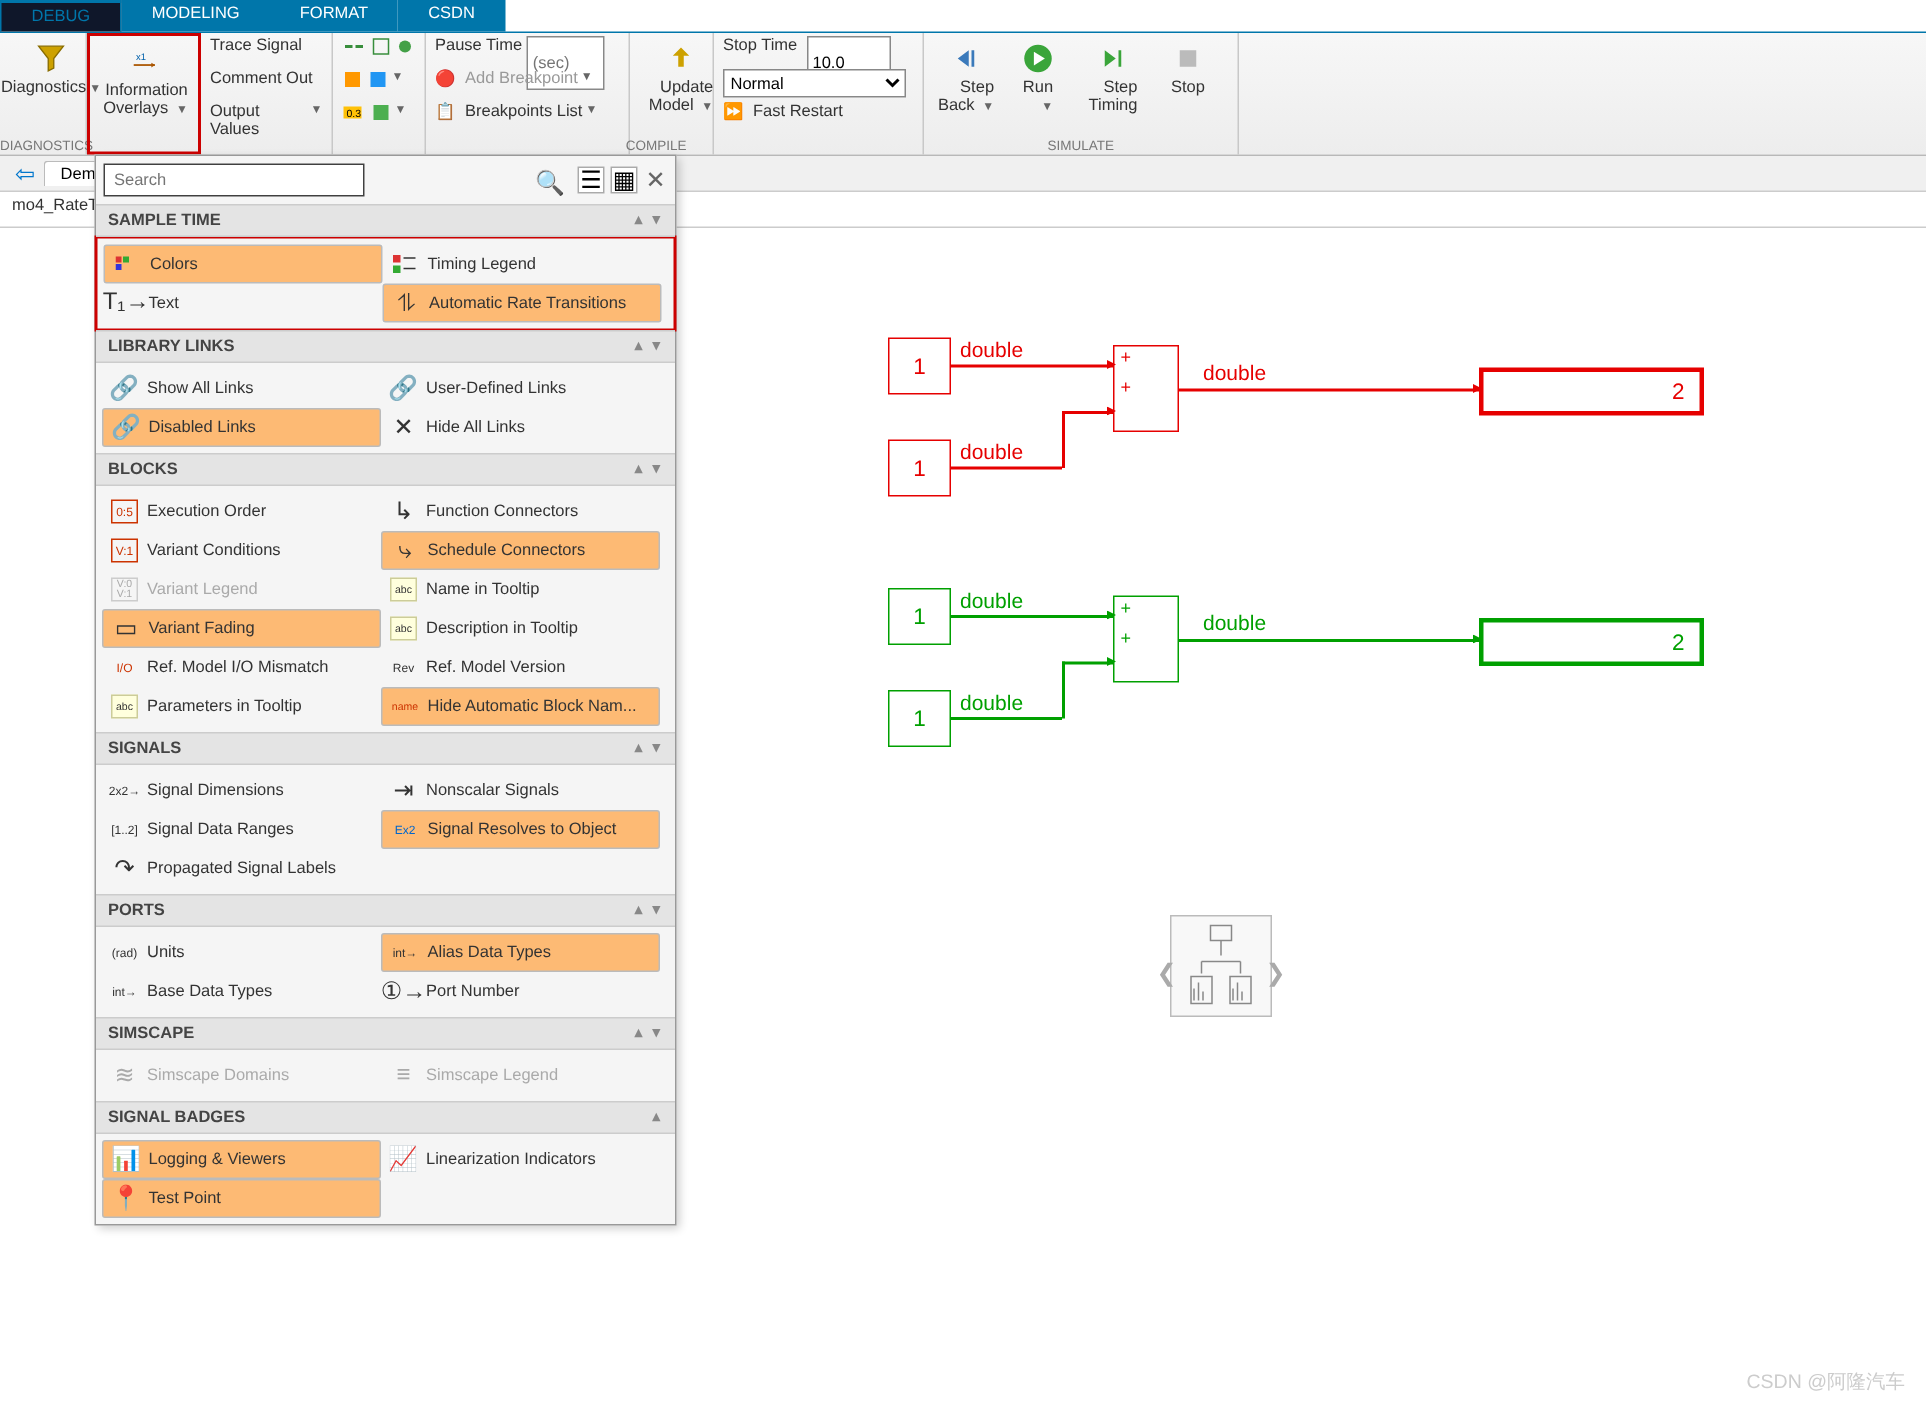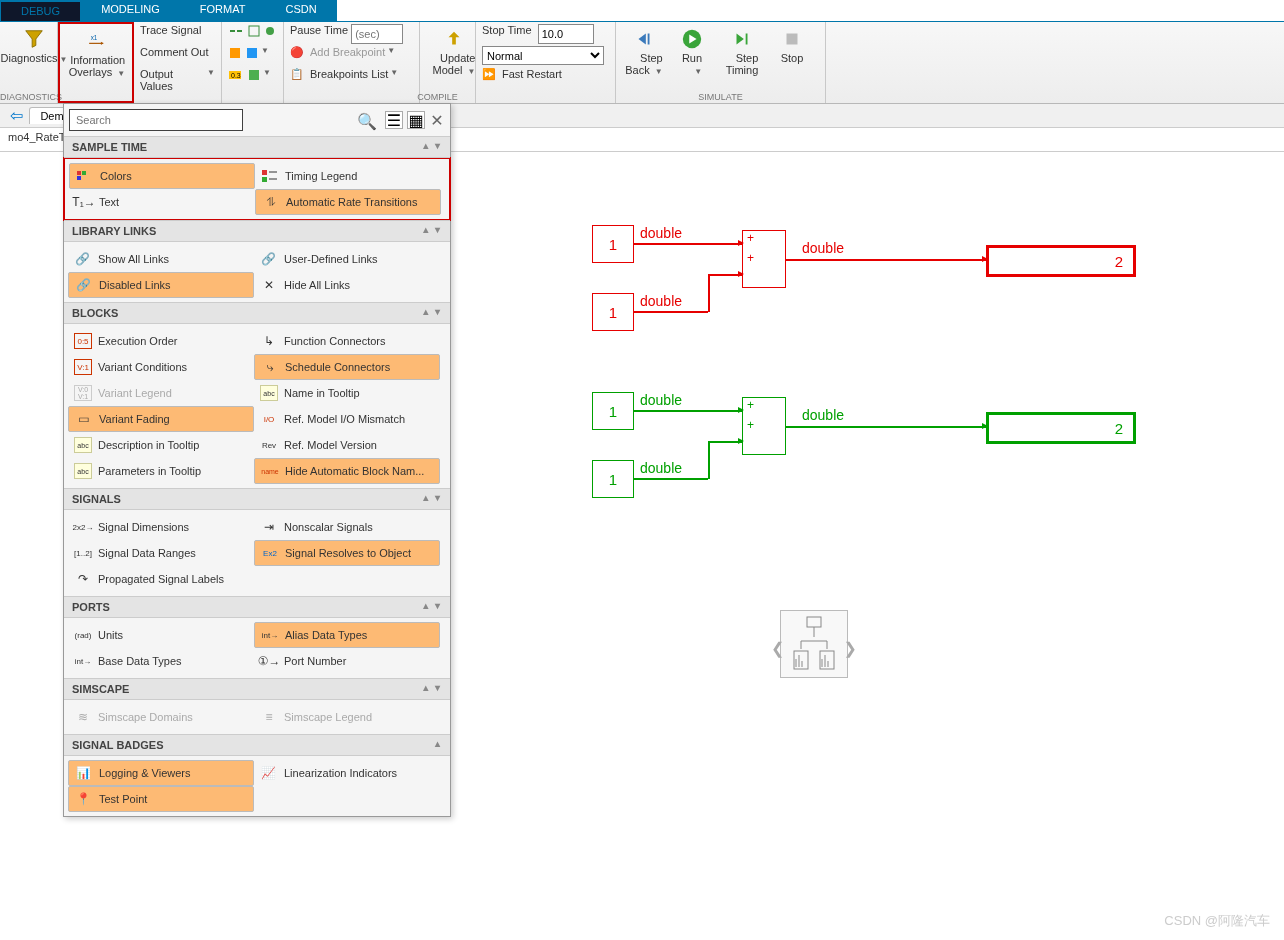--- a/index.html
+++ b/index.html
@@ -9,39 +9,39 @@
 .tab.active{background:#0f172a;color:#0076aa;border-top:2px solid #0076aa;border-left:1px solid #0076aa;border-right:1px solid #0076aa}
 .ribbon{height:82px;background:linear-gradient(#f7f7f7,#ededed);border-bottom:1px solid #b8b8b8;display:flex;position:relative}
 .rgrp{border-right:1px solid #c8c8c8;padding:2px 6px;display:flex;flex-direction:column;justify-content:flex-start;position:relative;min-height:78px}
 .rgrp .lbl{position:absolute;bottom:1px;left:0;right:0;text-align:center;font-size:9px;color:#777}
 .vbtn{display:flex;flex-direction:column;align-items:center;width:56px;font-size:11px;color:#333;padding-top:4px;cursor:pointer}
 .vbtn svg{width:22px;height:22px;margin-bottom:2px}
 .vbtn .t{text-align:right;line-height:12px}
 .hrow{display:flex;align-items:flex-start;height:22px;font-size:11px;color:#333}
 .hrow.dis{color:#999}
 .hrow .ic{width:16px;height:16px;margin-right:4px;display:inline-block}
-.hrow input{width:52px;height:20px;border:1px solid #888;font-size:11px;padding:0 3px;background:#fff}
+.hrow input{width:52px;height:36px;border:1px solid #888;font-size:11px;padding:0 3px;background:#fff}
 .hrow select{width:122px;height:19px;border:1px solid #888;font-size:11px;background:#fff}
 .hl{border:2px solid #c00}
 .filebar{height:24px;background:#f0f0f0;border-bottom:1px solid #ccc;display:flex;align-items:center;padding-left:4px}
 .ftab{background:#fff;border:1px solid #bbb;border-bottom:none;padding:2px 10px;font-size:11px;border-radius:3px 3px 0 0;margin-right:2px}
 .crumb{height:24px;border-bottom:1px solid #ccc;padding:3px 8px;font-size:11px;color:#333}
 .panel{position:absolute;left:63px;top:103px;width:388px;background:#f5f5f5;border:1px solid #999;box-shadow:2px 2px 6px rgba(0,0,0,.2);z-index:10}
 .psearch{padding:5px;display:flex;align-items:center;gap:4px}
 .psearch input{flex:1;height:22px;border:1px solid #404040;padding:0 24px 0 6px;font-size:11px}
 .srchwrap{position:relative;flex:1}
 .srchwrap .mg{position:absolute;right:4px;top:3px;color:#0076cc}
 .viewbtn{width:18px;height:18px;border:1px solid #aaa;background:#fff;display:flex;align-items:center;justify-content:center;cursor:pointer}
 .sect{background:#e4e4e4;padding:4px 8px;font-size:11px;font-weight:bold;color:#444;border-top:1px solid #ccc;border-bottom:1px solid #ccc;position:relative}
 .sect .arr{position:absolute;right:8px;top:3px;color:#888;font-size:10px;letter-spacing:2px}
 .items{display:flex;flex-wrap:wrap;padding:4px}
 .item{width:186px;height:26px;display:flex;align-items:center;padding:0 6px;font-size:11px;color:#333;border-radius:2px;cursor:pointer}
 .item.dis{color:#aaa}
 .item.sel{background:#fdba74;border:1px solid #bbb}
-.item .ii{width:18px;height:16px;margin-right:6px;display:inline-flex;align-items:center;justify-content:center;font-size:12px}
+.item .ii{width:18px;height:16px;margin-right:6px;display:inline-flex;align-items:center;justify-content:center;font-size:16px}
 .canvas{position:absolute;left:0;top:170px;right:0;bottom:0;background:#fff}
 .blk{position:absolute;border:1.5px solid;background:#fff;display:flex;align-items:center;justify-content:center;font-size:15px}
 .line{position:absolute;background:currentColor}
 .lab{position:absolute;font-size:14px}
 .red{color:#e60000}
 .grn{color:#00a000}
 .scope{position:absolute;left:780px;top:440px;width:68px;height:68px;border:1px solid #bbb;background:#f8f8f8}
 .wm{position:absolute;right:14px;bottom:10px;font-size:13px;color:#ccc}
 .dd{font-size:8px;color:#666;margin-left:2px}
 </style>
@@ -336,26 +336,26 @@
       </div>
   <div class="item">
         <span class="ii" style="background:#ffd;border:1px solid #cc9;font-size:7px">abc</span>
         <span>Name in Tooltip</span>
       </div>
   <div class="item sel">
         <span class="ii">▭</span>
         <span>Variant Fading</span>
       </div>
   <div class="item">
+        <span class="ii" style="background:#ffd;border:1px solid #cc9;font-size:7px">abc</span>
+        <span>Description in Tooltip</span>
+      </div>
+  <div class="item">
         <span class="ii" style="color:#c30;font-size:8px">I/O</span>
         <span>Ref. Model I/O Mismatch</span>
-      </div>
-  <div class="item">
-        <span class="ii" style="background:#ffd;border:1px solid #cc9;font-size:7px">abc</span>
-        <span>Description in Tooltip</span>
       </div>
   <div class="item">
         <span class="ii" style="font-size:8px">Rev</span>
         <span>Ref. Model Version</span>
       </div>
   <div class="item">
         <span class="ii" style="background:#ffd;border:1px solid #cc9;font-size:7px">abc</span>
         <span>Parameters in Tooltip</span>
       </div>
   <div class="item sel">

